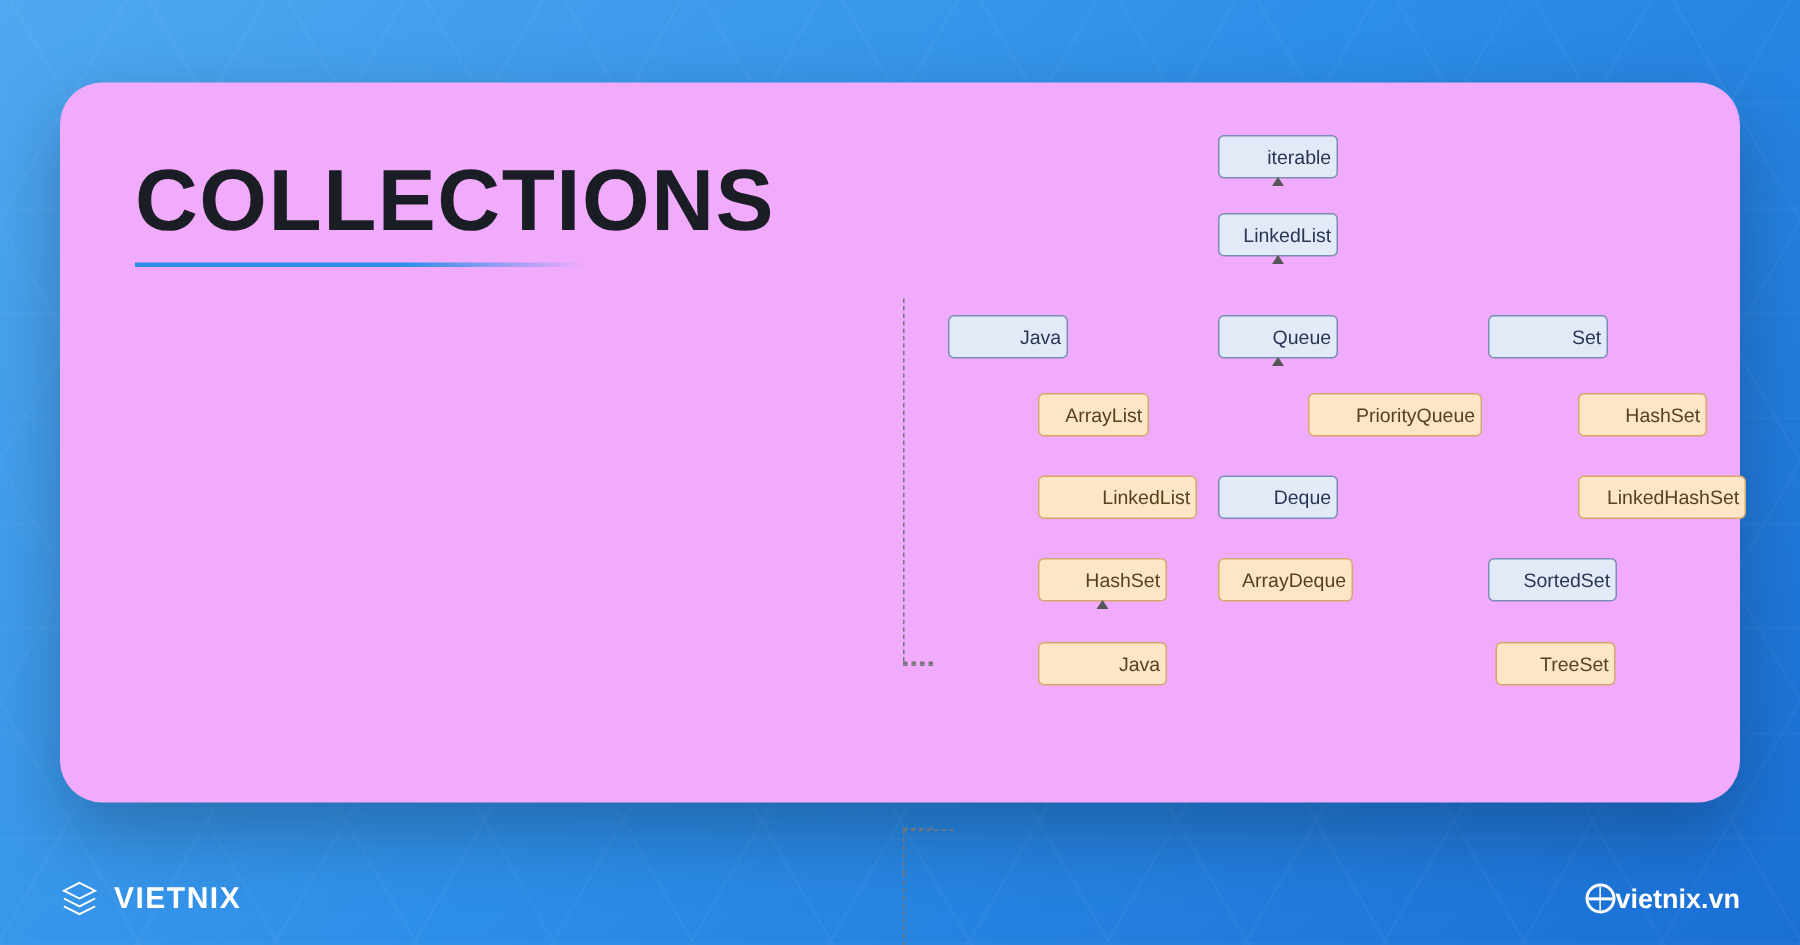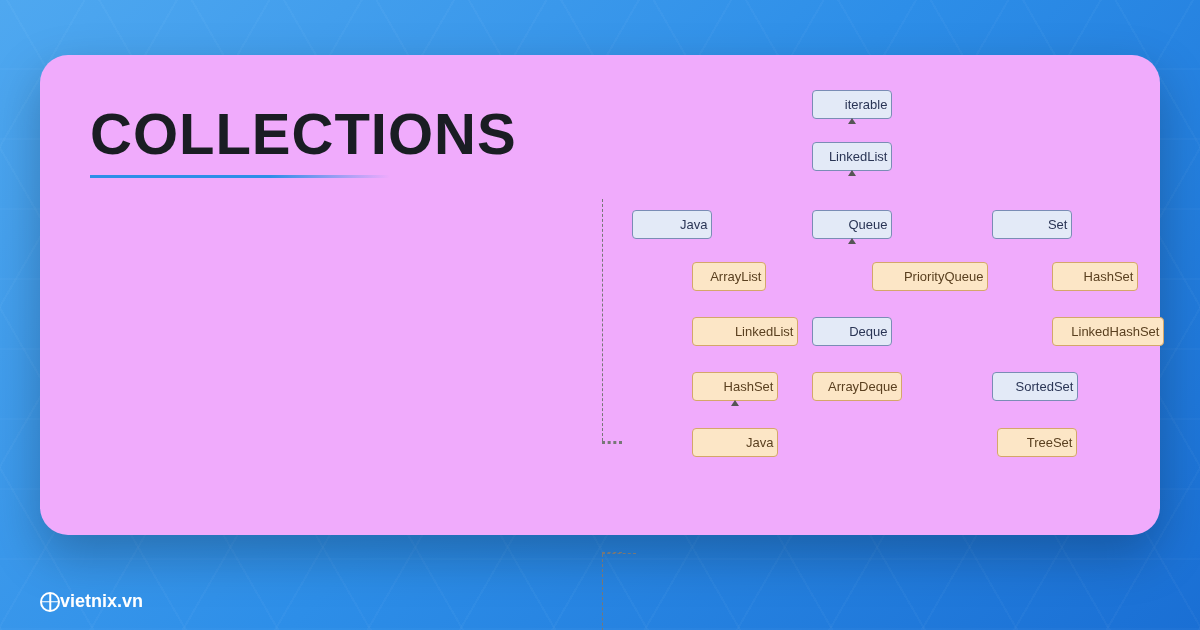--- a/index.html
+++ b/index.html
@@ -203,17 +203,27 @@
       <div class="node interface" style="left:390px; top:282px; width:86px;">SortedSet</div>
       <div class="vline" style="left:430px; top:283px; height:0px;"></div>
 
       <div class="node class" style="left:395px; top:338px; width:80px;">TreeSet</div>
 
     </div>
   </div>
 </div>
 
 <div class="footer">
+  <div class="logo-wrap">
+    <svg class="logo-icon" viewBox="0 0 40 40">
+      <g fill="none" stroke="#fff" stroke-width="2">
+        <path d="M20 4 L36 12 L20 20 L4 12 Z"></path>
+        <path d="M4 20 L20 28 L36 20"></path>
+        <path d="M4 28 L20 36 L36 28"></path>
+      </g>
+    </svg>
+    <span class="brand">VIETNIX</span>
+  </div>
   <div class="site-wrap">
     <span class="globe"></span>
     <span>vietnix.vn</span>
   </div>
 </div>
 
 </body></html>

